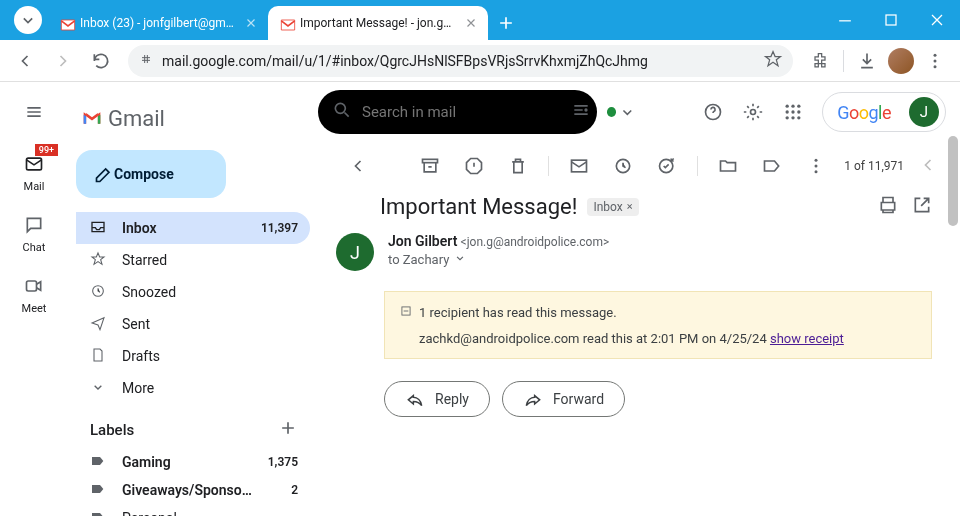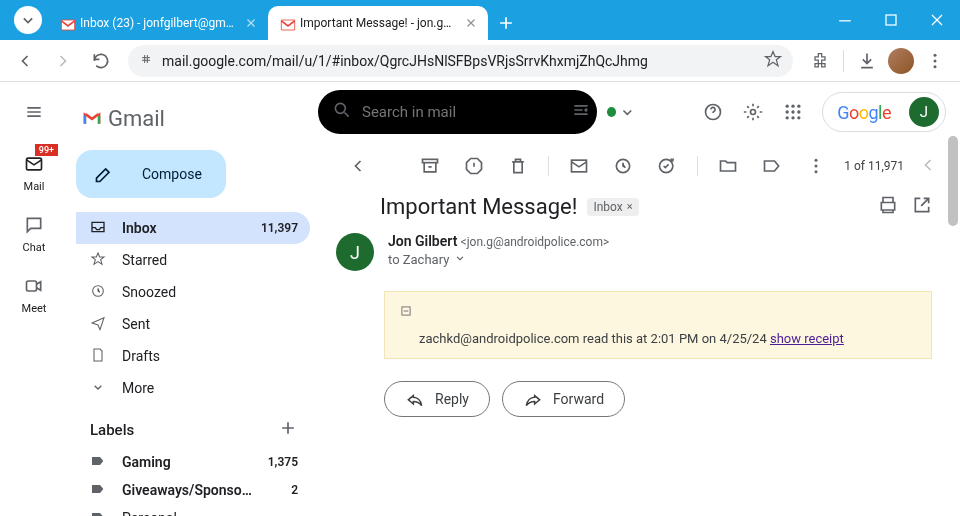--- a/index.html
+++ b/index.html
@@ -24,21 +24,21 @@
 .avatar-small { width: 26px; height: 26px; border-radius: 50%; background: linear-gradient(135deg,#b07d62,#8d5524); display:flex;align-items:center;justify-content:center;color:#fff;font-size:11px; }
 .app { display: flex; height: 434px; }
 .rail { width: 68px; border-right: none; display: flex; flex-direction: column; align-items: center; padding-top: 10px; gap: 18px; }
 .hamburger { width: 40px; height: 40px; display: flex; align-items: center; justify-content: center; color: #5f6368; }
 .rail-item { display: flex; flex-direction: column; align-items: center; gap: 2px; font-size: 11px; color: #202124; position: relative; }
 .rail-icon { width: 28px; height: 28px; display: flex; align-items: center; justify-content: center; color: #5f6368; }
 .badge { position: absolute; top: -6px; right: -10px; background: #d93025; color: #fff; font-size: 9px; padding: 1px 4px; border-radius: 0; font-weight: 500; }
 .sidebar { width: 250px; padding: 10px 8px 0 8px; overflow: hidden; }
 .logo-row { display: flex; align-items: center; gap: 6px; height: 52px; padding-left: 6px; }
 .gmail-word { font-size: 22px; color: #5f6368; font-weight: 400; }
-.compose { margin-top: 6px; height: 48px; width: 150px; background: #c2e7ff; border-radius: 16px; display: flex; align-items: center; padding: 0 18px; gap: 28px; font-size: 14px; color: #001d35; font-weight: 400; text-align: center; }
+.compose { margin-top: 6px; height: 48px; width: 150px; background: #c2e7ff; border-radius: 16px; display: flex; align-items: center; padding: 0 18px; gap: 0; font-size: 14px; color: #001d35; font-weight: 700; text-align: center; }
 .nav { margin-top: 14px; }
 .nav-item { height: 32px; display: flex; align-items: center; padding: 0 12px 0 14px; gap: 16px; font-size: 14px; color: #202124; border-radius: 0 16px 16px 0; }
 .nav-item.active { background: #d3e3fd; font-weight: 600; }
 .nav-item .count { margin-left: auto; font-size: 12px; color: #5f6368; }
 .nav-item.active .count { font-weight: 600; color: #202124; }
 .labels-hdr { display: flex; align-items: center; justify-content: space-between; padding: 14px 12px 6px 14px; font-size: 15px; color: #202124; font-weight: 500; }
 .label-item { height: 28px; display: flex; align-items: center; padding: 0 12px 0 14px; gap: 16px; font-size: 14px; color: #202124; }
 .label-item .lname { flex: 1; white-space: nowrap; overflow: hidden; text-overflow: ellipsis; }
 .label-item .lcount { font-size: 12px; color: #5f6368; }
 .label-item.bold { font-weight: 600; }
@@ -456,20 +456,21 @@
           </div>
         </div>
       </div>
 
       <div class="receipt-box">
         <div class="line1">
           <span class="tiny"><svg viewBox="0 0 24 24">
                 <rect x="5" y="5" width="14" height="14" fill="none" stroke="#5f6368" stroke-width="1.5"></rect>
                 <path d="M8 12h8" stroke="#5f6368" stroke-width="1.5"></path>
               </svg></span>
+          <span>1 recipient has read this message.</span>
         </div>
         <div class="indent">
           <span>zachkd@androidpolice.com read this at 2:01 PM on 4/25/24 </span><a href="#">show receipt</a>
         </div>
       </div>
 
       <div class="reply-row">
         <div class="pill-btn">
           <svg width="18" height="18" viewBox="0 0 24 24">
               <path d="M10 8L4 13l6 5v-3c5 0 8 2 10 5-1-6-5-10-10-10z" fill="none" stroke="#3c4043" stroke-width="1.8"></path>

